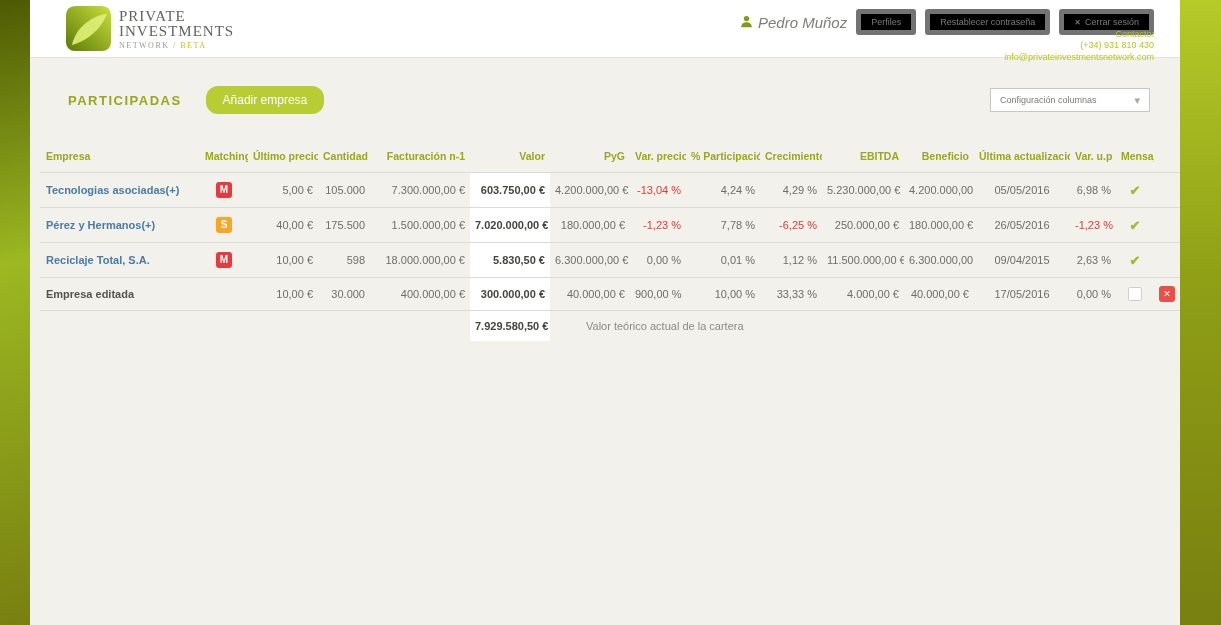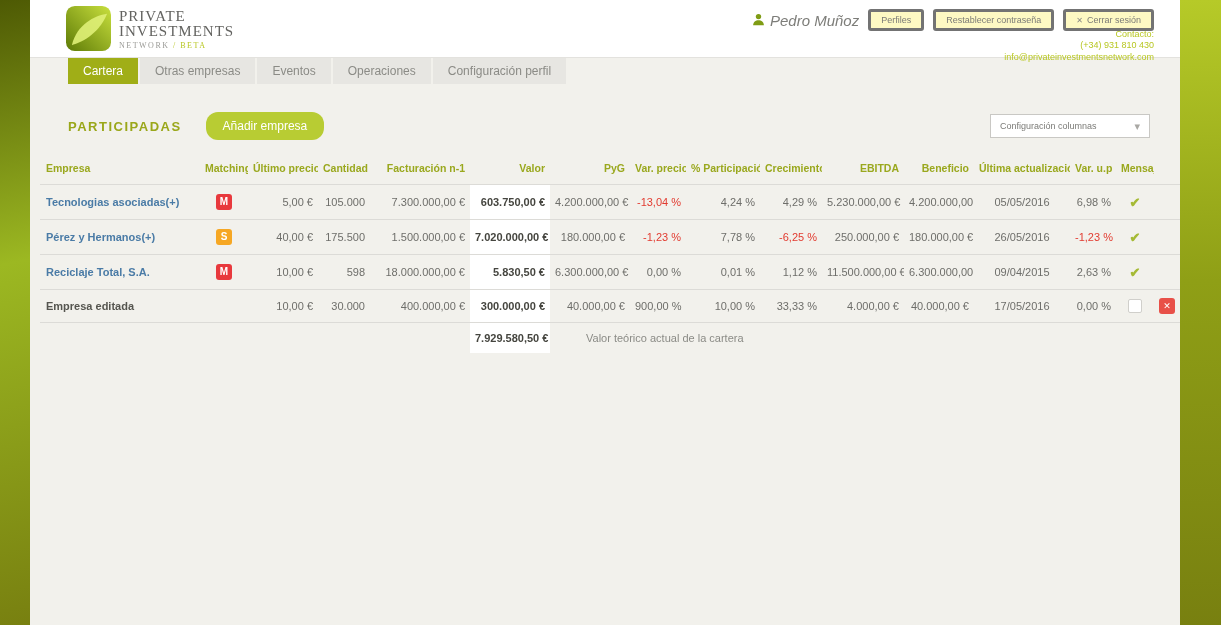--- a/index.html
+++ b/index.html
@@ -16,21 +16,21 @@
 
   
   .topbar{background:#fff;height:57px;position:relative;border-bottom:1px solid #e3e2de;}
   .logo{position:absolute;left:36px;top:6px;display:flex;gap:8px;align-items:flex-start;}
   .logo-text{font-family:"Liberation Serif",serif;color:#636360;line-height:1.02;padding-top:3px;}
   .logo-line{font-size:15px;letter-spacing:1px;}
   .logo-sub{font-size:8px;letter-spacing:1.5px;color:#9b9b97;margin-top:2px;}
   .logo-sub .beta{color:#b8c722;}
   .user-row{position:absolute;top:9px;right:26px;display:flex;align-items:center;gap:9px;}
   .user-name{font-size:15px;color:#7d7d79;display:flex;align-items:center;gap:5px;font-style:italic;}
-  .pill-btn{font-size:9px;color:#7b7b77;background:#fef9c3;border:3px solid #737373;
+  .pill-btn{font-size:9px;color:#7b7b77;background:#000000;border:5px solid #737373;
     border-radius:3px;padding:3px 10px;cursor:pointer;display:flex;align-items:center;gap:4px;white-space:nowrap;}
   .pill-btn .x{color:#8a8a86;font-size:8px;}
   .contact{position:absolute;top:29px;right:26px;text-align:right;font-size:9px;
     line-height:1.25;color:#b8c722;}
   .contact .email{color:#b8c722;}
 
   
   .tabs{display:flex;gap:2px;padding-left:38px;}
   .tab{font-size:12px;color:#8b8b86;background:#e7e6e2;padding:6px 15px;cursor:pointer;white-space:nowrap;}
   .tab.active{background:var(--accent,#a0ae17);color:#fff;}
@@ -40,21 +40,21 @@
   .section-title{font-size:13px;font-weight:bold;letter-spacing:1.5px;color:#9aa71a;}
   .add-btn{margin-left:24px;background:#b8cc33;color:#fff;font-size:12px;border:none;
     padding:7px 17px;border-radius:12px;cursor:pointer;}
   .toolbar .spacer{flex:1;}
   .fake-select{width:140px;height:22px;background:#fff;border:1px solid #c9c8c4;
     display:flex;align-items:center;font-size:9px;color:#7b7b77;padding:0 9px;cursor:pointer;}
   .fake-select .lbl{flex:1;}
   .fake-select .chev{color:#a9a8a4;font-size:11px;}
 
   
-  table{border-collapse:collapse;table-layout:fixed;width:1134px;margin:16px 0 0 10px;
+  table{border-collapse:collapse;table-layout:fixed;width:1134px;margin:30px 0 0 10px;
     font-size:11px;color:#6e6e6a;}
   th{color:#9aa81e;font-weight:bold;font-size:10.5px;text-align:right;
     padding:6px 5px 10px;white-space:nowrap;overflow:hidden;}
   th.al{text-align:left;padding-left:6px;}
   th.ac{text-align:center;}
   td{padding:9px 5px;border-top:1px solid #dcdbd7;white-space:nowrap;text-align:right;overflow:hidden;}
   td.td-empresa{text-align:left;font-weight:bold;color:#4a7ba6;padding-left:6px;cursor:pointer;}
   tr.noedit td.td-empresa{color:#55554f;cursor:default;}
   td.td-matching{text-align:center;}
   td.td-valor{background:#fff;font-weight:bold;color:#45453f;}
@@ -129,27 +129,20 @@
       </span>
     </div>
 
     <div class="contact">
       <div>Contacto:</div>
       <div>(+34) 931 810 430</div>
       <div class="email">info@privateinvestmentsnetwork.com</div>
     </div>
   </header>
 
-  <nav class="tabs">
-      <div class="tab active">Cartera</div>
-      <div class="tab">Otras empresas</div>
-      <div class="tab">Eventos</div>
-      <div class="tab">Operaciones</div>
-      <div class="tab">Configuración perfil</div>
-    </nav>
 
   <div class="toolbar">
     <span class="section-title">PARTICIPADAS</span>
     <button class="add-btn">Añadir empresa</button>
     <span class="spacer"></span>
     <div class="fake-select">
       <span class="lbl">Configuración columnas</span>
       <span class="chev">▾</span>
     </div>
   </div>

